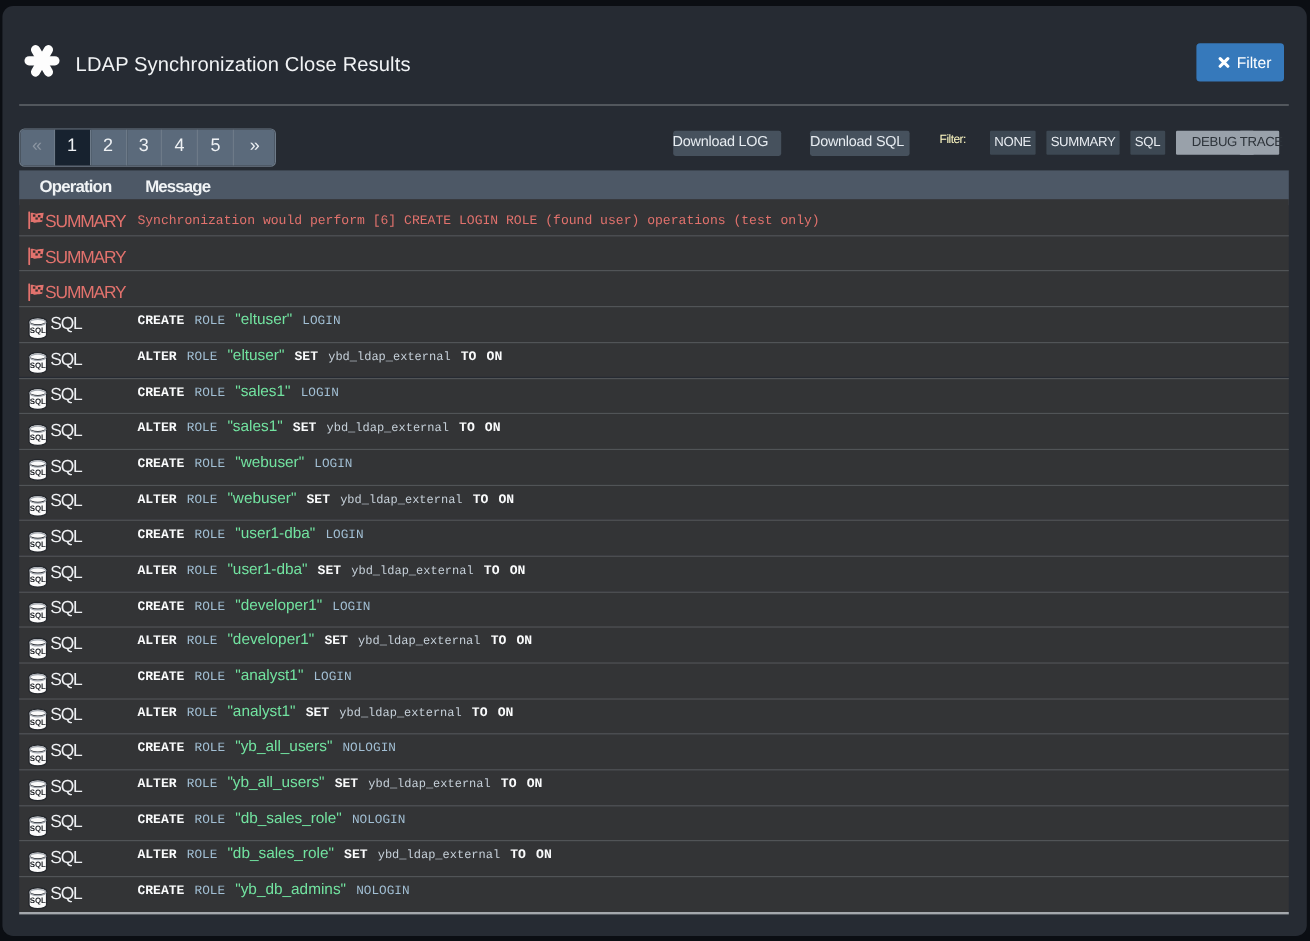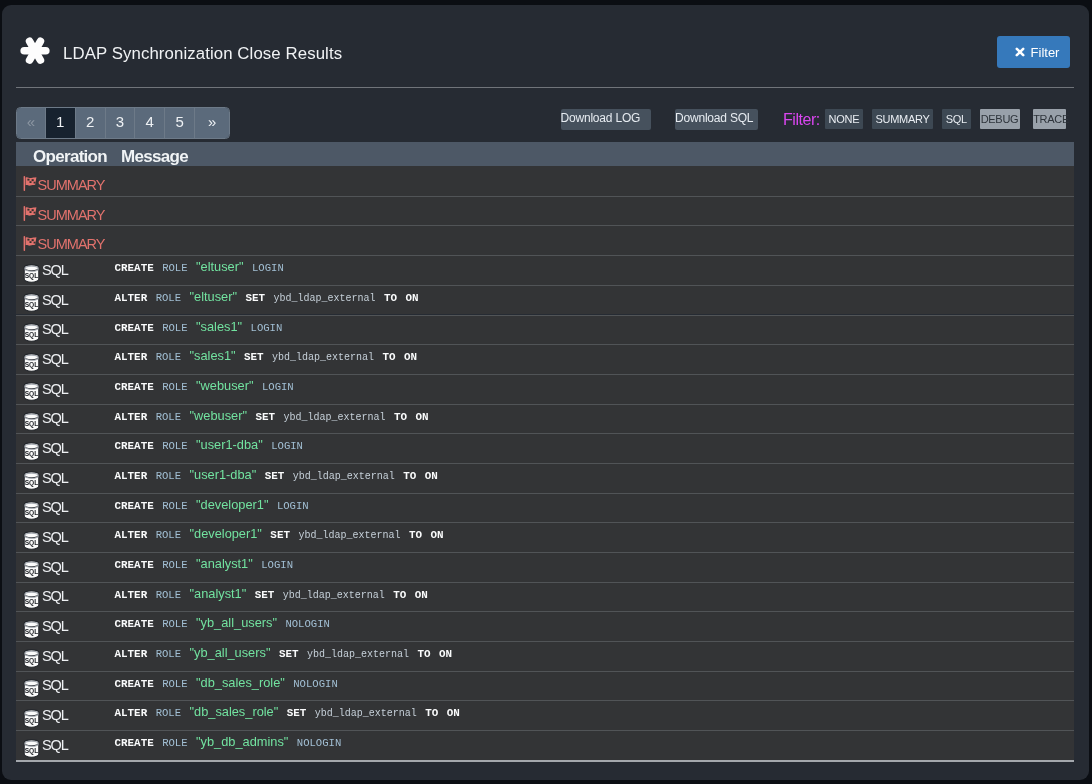--- a/index.html
+++ b/index.html
@@ -6,25 +6,25 @@
 .abs{position:absolute}
 #title{left:63px;top:44px;font-size:16.8px;color:#f1f3f5;letter-spacing:0.1px}
 #closebtn{left:997px;top:36px;width:73px;height:32px;background:#3679bb;border-radius:3px;color:#fff;font-size:13px;display:flex;align-items:center;justify-content:center;padding-left:7px}
 #hr{left:16px;top:87px;width:1058px;height:1px;background:#70747a}
 #pag{left:16.2px;top:107.2px;height:31.4px;border:1px solid #6d7a88;border-radius:4.5px;overflow:hidden;font-size:15px}
 .pg{float:left;height:29.4px;line-height:28.9px;text-align:center;background:#5b6a7b;color:#eef1f4;border-right:1px solid #6d7a88}
 .pg:last-child{border-right:none}
 .pg.dis{color:#8c96a2}
 .pg.act{background:#17222f}
 .dlbtn{top:109px;height:20.5px;background:#46515d;border-radius:2px;color:#e7ecf1;font-size:12px;letter-spacing:-0.2px;text-align:left;line-height:19.5px;white-space:nowrap}
-#filterlab{left:783px;top:110.5px;font-size:16px;letter-spacing:-0.45px;color:#d946ef}
+#filterlab{left:783px;top:110.5px;font-size:10px;letter-spacing:-0.45px;color:#fef9c3}
 .fbtn{top:108.8px;height:20.4px;border-radius:1px;line-height:20px;font-size:11px;letter-spacing:-0.3px;text-align:center;white-space:nowrap}
 .fdark{background:#3d4853;color:#e9edf2}
 .flight{background:#99a1aa;color:#2e343b}
-#thead{left:16px;top:142.4px;width:1058px;height:29px;background:#4d5866;color:#f0f3f5;font-size:17px;font-weight:bold;letter-spacing:-0.7px}
+#thead{left:16px;top:142.4px;width:1058px;height:29px;background:#4d5866;color:#f0f3f5;font-size:14px;font-weight:bold;letter-spacing:-0.7px}
 #thead span{position:absolute;top:4.5px}
 .row{left:16px;width:1058px;height:29.68px;background:#333436}
 .row.bt{border-top:1px solid #515457}
 .oplab{position:absolute;transform:translateY(-50%)}
 .sqllab{top:calc(50% - 0.6px);left:25.9px;font-size:14.5px;letter-spacing:-1.0px;color:#eff1f4}
 .sumlab{top:calc(50% + 3.6px);left:21.6px;font-size:14.5px;letter-spacing:-1.0px;color:#e2726d}
 .msg{position:absolute;left:98.5px;top:calc(50% + 4.5px);transform:translateY(-50%);font-family:"Liberation Mono",monospace;font-size:10.9px;color:#e9ecef;white-space:pre}
 .msgq{word-spacing:1.9px;top:calc(50% - 4.2px)}
 .msg b{color:#fafbfc}
 .kw{color:#a2bfd4;font-size:10.6px}
@@ -61,36 +61,37 @@
     <div class="pg" style="width:30px">4</div>
     <div class="pg" style="width:29.9px">5</div>
     <div class="pg" style="width:34.3px">»</div>
   </div>
 <div class="abs dlbtn" style="left:560.5px;width:90px">Download LOG</div>
 <div class="abs dlbtn" style="left:675px;width:83px">Download SQL</div>
 <div class="abs" id="filterlab">Filter:</div>
 <div class="abs fbtn fdark" style="left:824.6px;width:38.6px">NONE</div>
 <div class="abs fbtn fdark" style="left:871.6px;width:61.9px">SUMMARY</div>
 <div class="abs fbtn fdark" style="left:941.9px;width:28.7px">SQL</div>
-<div class="abs fbtn flight" style="left:979.5px;width:40px">DEBUG</div>
+<div class="abs fbtn flight" style="left:979.5px;width:65px">DEBUG</div>
 <div class="abs fbtn flight" style="left:1033.2px;width:33px">TRACE</div>
 <div class="abs" id="thead">
     <span style="left:17px">Operation</span>
     <span style="left:105px">Message</span>
   </div>
 <div class="abs row" style="top:166.10px">
     <svg width="14" height="15" viewBox="0 0 14 15" style="position:absolute;left:7px;top:9.5px">
 <rect x="0.6" y="0" width="1.5" height="15" rx="0.7" fill="#e2726d"></rect>
 <path d="M2.6 1.6 C4.6 0.4 6.2 2.6 8.2 1.9 C10 1.3 11.4 1.5 13.4 1.2 L12.2 8.8 C10.2 9.3 9 8.9 7.2 9.5 C5.4 10.1 4.4 8.4 2.6 9.2 Z" fill="#e2726d"></path>
 <rect x="4.4" y="2.7" width="2.1" height="1.9" fill="#35302f"></rect>
 <rect x="8.6" y="3.2" width="2.1" height="1.9" fill="#35302f"></rect>
 <rect x="6.5" y="5.2" width="2" height="1.8" fill="#35302f"></rect>
 <rect x="10.6" y="5.7" width="1.9" height="1.8" fill="#35302f"></rect>
 </svg>
     <span class="oplab sumlab">SUMMARY</span>
+    <span class="msg"><span class="red">Synchronization would perform [6] CREATE LOGIN ROLE (found user) operations (test only)</span></span>
   </div>
 <div class="abs row bt" style="top:195.78px">
     <svg width="14" height="15" viewBox="0 0 14 15" style="position:absolute;left:7px;top:9.5px">
 <rect x="0.6" y="0" width="1.5" height="15" rx="0.7" fill="#e2726d"></rect>
 <path d="M2.6 1.6 C4.6 0.4 6.2 2.6 8.2 1.9 C10 1.3 11.4 1.5 13.4 1.2 L12.2 8.8 C10.2 9.3 9 8.9 7.2 9.5 C5.4 10.1 4.4 8.4 2.6 9.2 Z" fill="#e2726d"></path>
 <rect x="4.4" y="2.7" width="2.1" height="1.9" fill="#35302f"></rect>
 <rect x="8.6" y="3.2" width="2.1" height="1.9" fill="#35302f"></rect>
 <rect x="6.5" y="5.2" width="2" height="1.8" fill="#35302f"></rect>
 <rect x="10.6" y="5.7" width="1.9" height="1.8" fill="#35302f"></rect>
 </svg>

